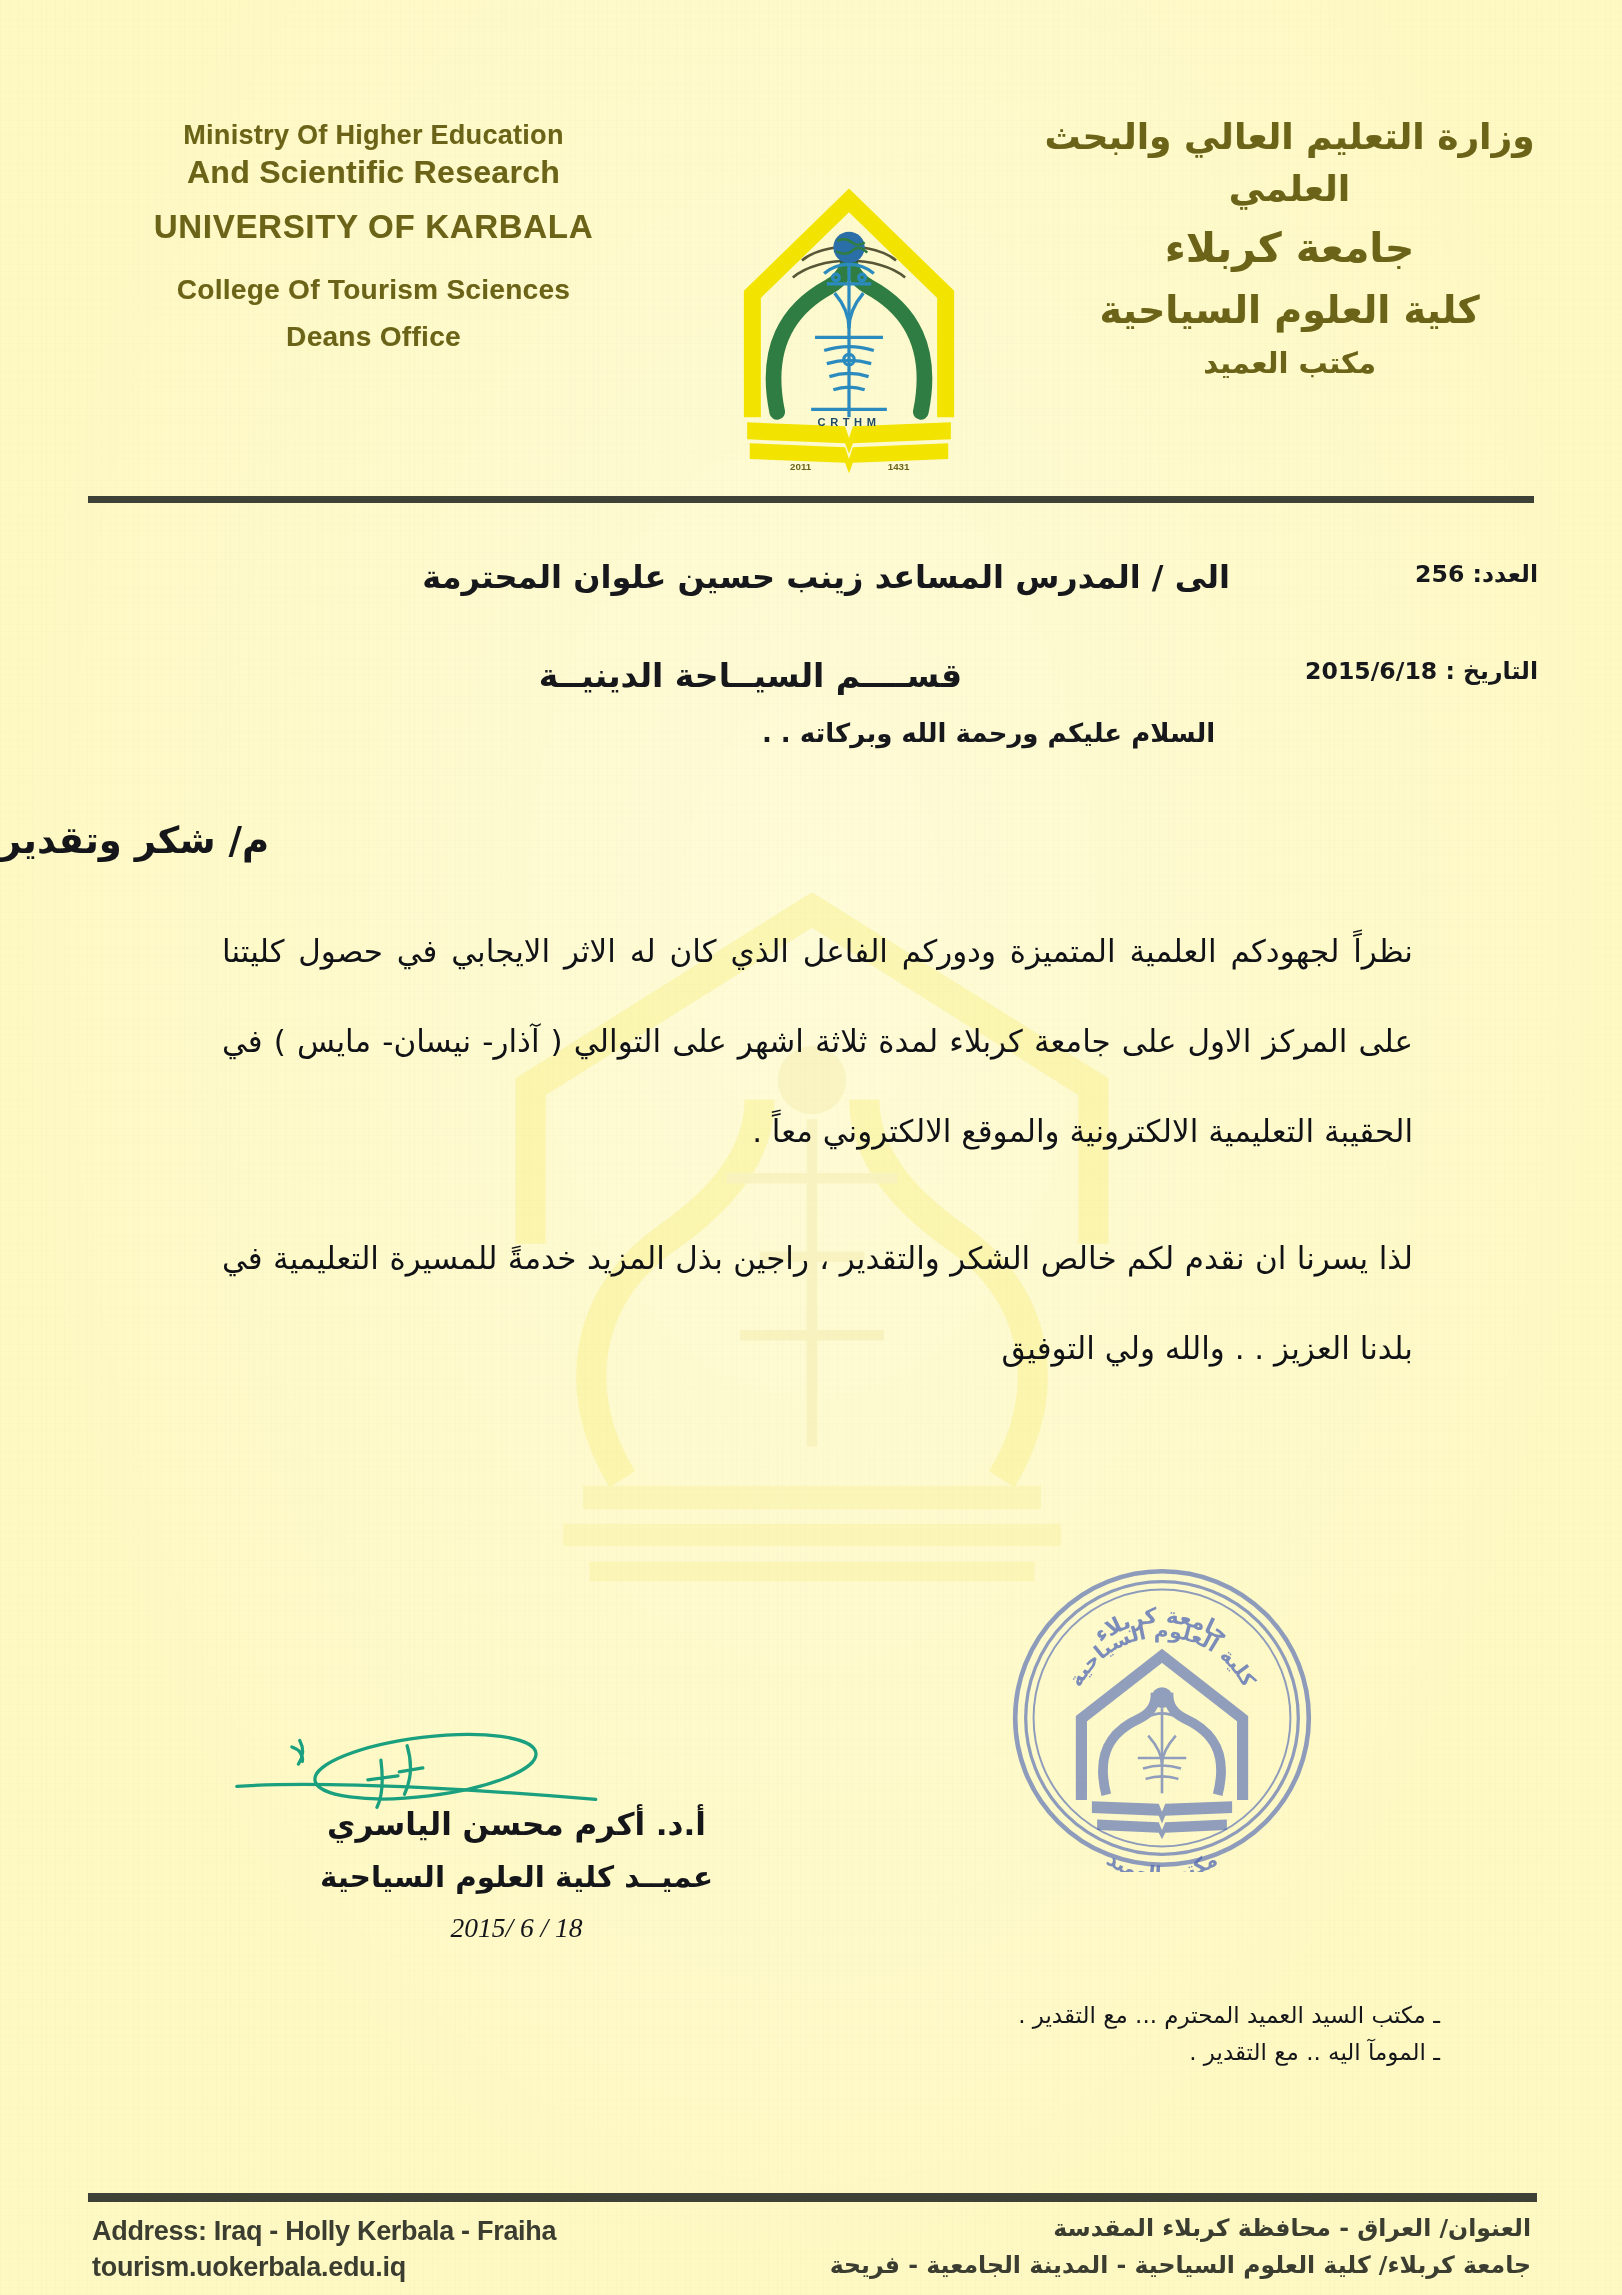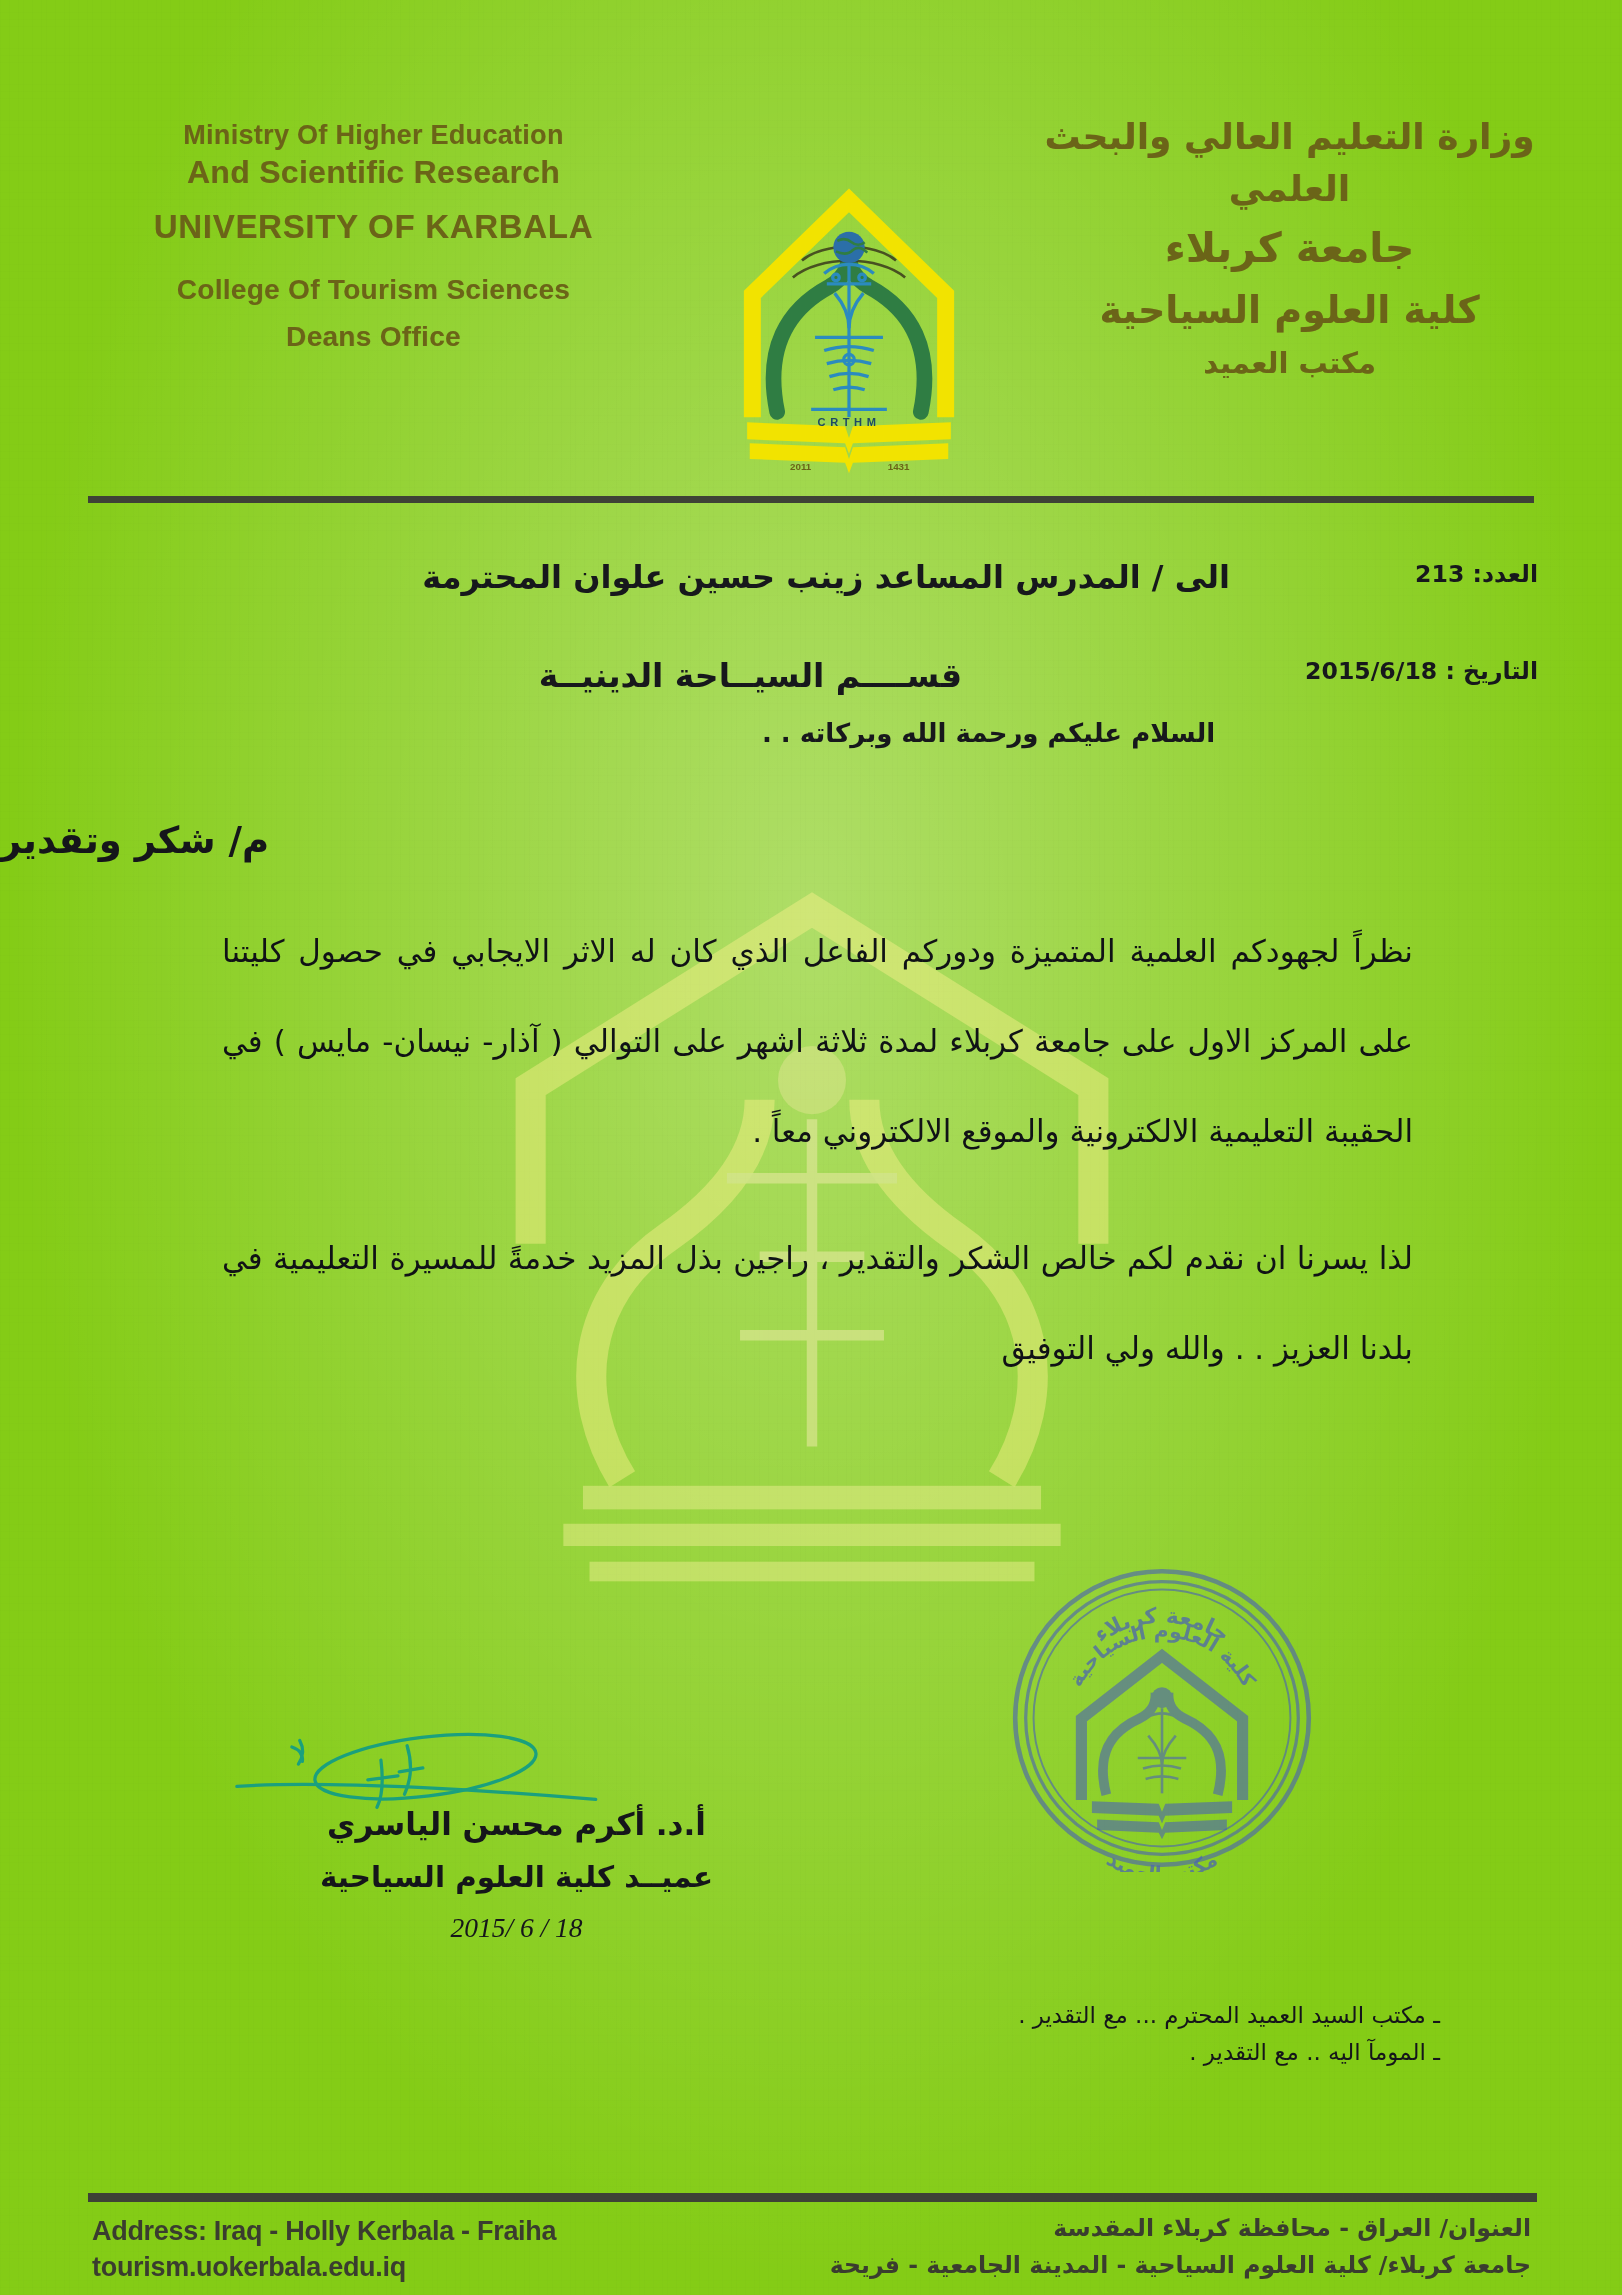--- a/index.html
+++ b/index.html
@@ -4,21 +4,21 @@
 <style>
   html, body {
     margin: 0;
     padding: 0;
     background: #ffffff;
   }
   .page {
     position: relative;
     width: 1623px;
     height: 2295px;
-    background: #84cc16;
+    background: #fef9c3;
     font-family: "Liberation Sans", sans-serif;
     overflow: hidden;
   }
 
   
   .paper-noise {
     position: absolute;
     inset: 0;
     background:
       repeating-linear-gradient(90deg, rgba(0,0,0,0.012) 0 0.7px, rgba(0,0,0,0) 0.7px 4.6px),
@@ -384,21 +384,21 @@
       <text x="96" y="441" text-anchor="middle" font-family="'Liberation Sans',sans-serif" font-size="15" font-weight="bold" fill="#6b6418">2011</text>
       <text x="246" y="441" text-anchor="middle" font-family="'Liberation Sans',sans-serif" font-size="15" font-weight="bold" fill="#6b6418">1431</text>
     </svg>
   </div>
 
   <div class="rule-top"></div>
 
   <div class="meta">
     <div class="row">
       <span>العدد:</span>
-      <span>213</span>
+      <span>256</span>
     </div>
     <div class="row row-date">
       <span>التاريخ :</span>
       <span>2015/6/18</span>
     </div>
   </div>
 
   <div class="to-line">الى / المدرس المساعد زينب حسين علوان المحترمة</div>
   <div class="dept-line">قســــم السيــاحة الدينيــة</div>
 

